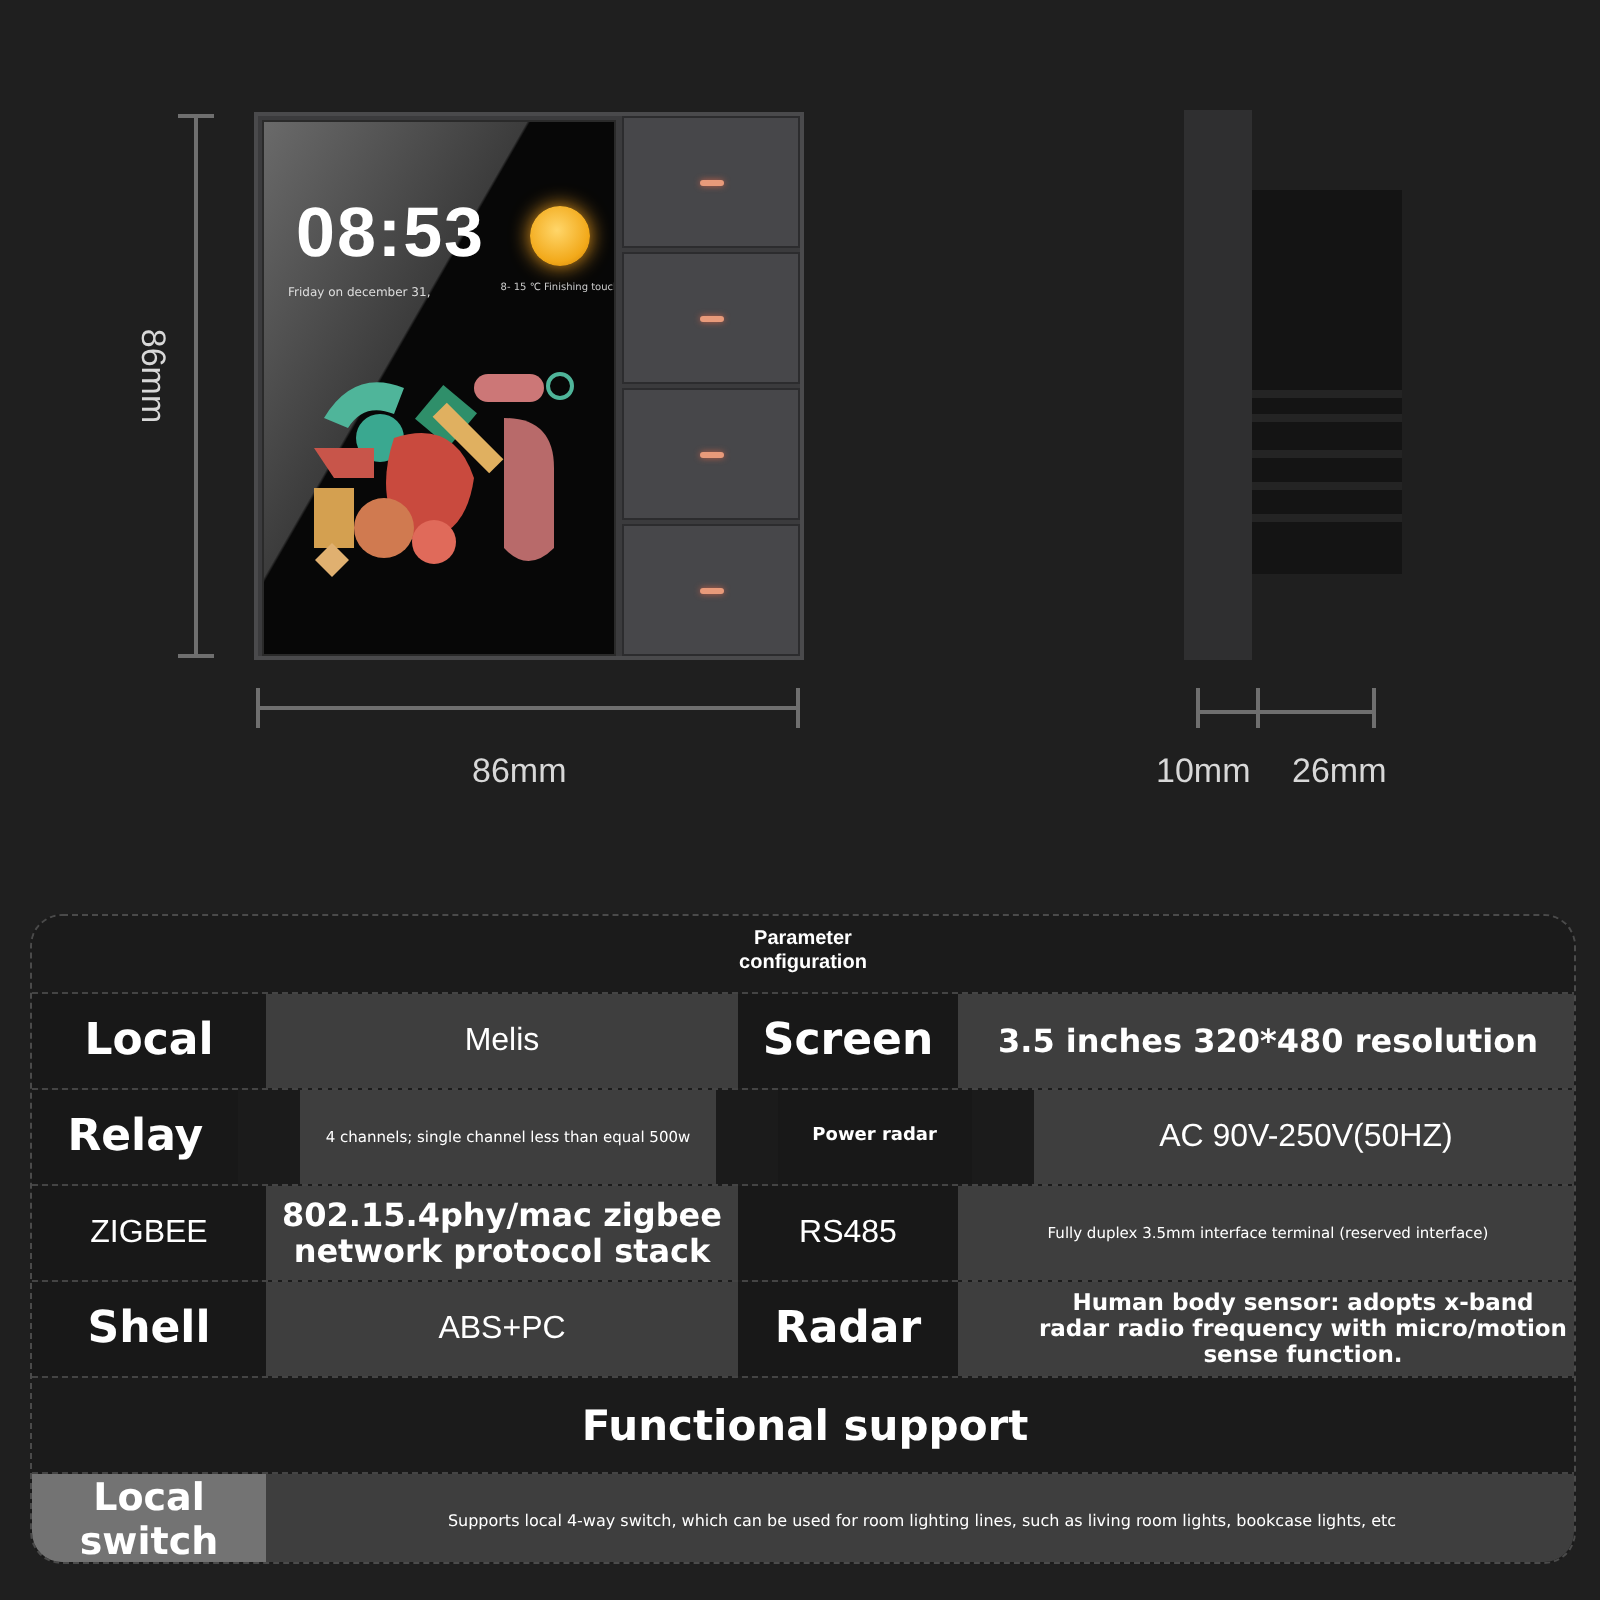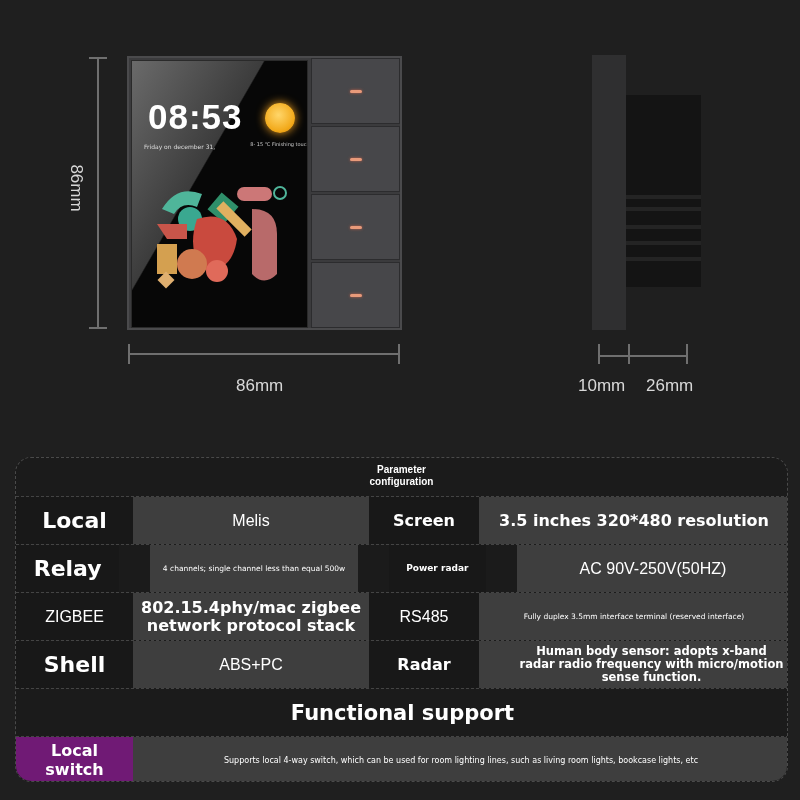--- a/index.html
+++ b/index.html
@@ -47,32 +47,32 @@
   .spec-title { position: absolute; left: 0; top: 6px; width: 100%; text-align: center; font-family: "Liberation Sans", sans-serif;
                 font-size: 10px; font-weight: bold; color: #fff; line-height: 1.15; }
   .row { position: absolute; left: 0; width: 773px; display: flex; border-top: 1px dashed #444; }
   .cell { display: flex; align-items: center; justify-content: center; text-align: center; padding: 0 4px; }
   .lbl { background: #181818; width: 117px; }
   .val { background: #3e3e3e; width: 236px; }
   .lbl2 { background: #181818; width: 110px; }
   .val2 { background: #3e3e3e; width: 310px; }
 
   .big { font-size: 22px; font-weight: bold; }
-  .med { font-size: 16px; font-weight: bold; }
+  .med { font-size: 22px; font-weight: bold; }
   .plain { font-size: 16px; font-weight: normal; font-family: "Liberation Sans", sans-serif; }
   .tiny { font-size: 7.5px; }
   .small-b { font-size: 16px; font-weight: bold; line-height: 1.1; }
   .bold-m { font-size: 16px; font-weight: bold; }
   .tiny-b { font-size: 9px; font-weight: bold; line-height: 1.2; }
   .radar-b { font-size: 11.5px; font-weight: bold; line-height: 1.15; padding-left: 39px; }
 
   .func-title { position: absolute; left: 0; top: 230px; width: 773px; height: 48px; display: flex; align-items: center; justify-content: center;
                 font-size: 21px; font-weight: bold; border-top: 1px dashed #444; background: #1b1b1b; }
   .local-row { position: absolute; left: 0; top: 278px; width: 773px; height: 47px; display: flex; border-top: 1px dashed #444; }
-  .local-lbl { width: 117px; background: #701a75; font-size: 16px; font-weight: bold; }
+  .local-lbl { width: 117px; background: #737373; font-size: 19px; font-weight: bold; }
   .local-val { flex: 1; background: #3e3e3e; font-size: 8px; }
 </style>
 </head>
 <body>
 
 <div class="dim-v"></div>
 <div class="dim-v-label">86mm</div>
 
 <div class="panel">
   <div class="screen">

